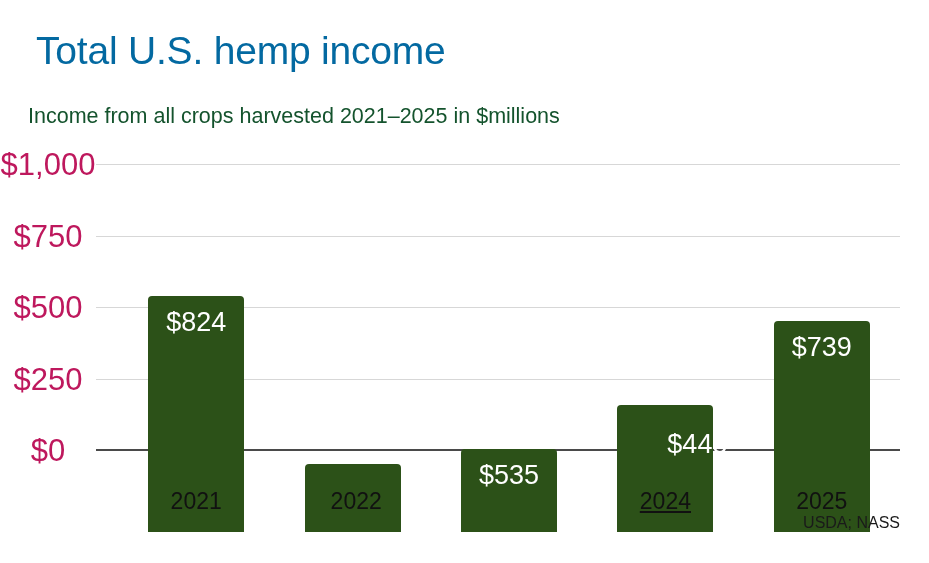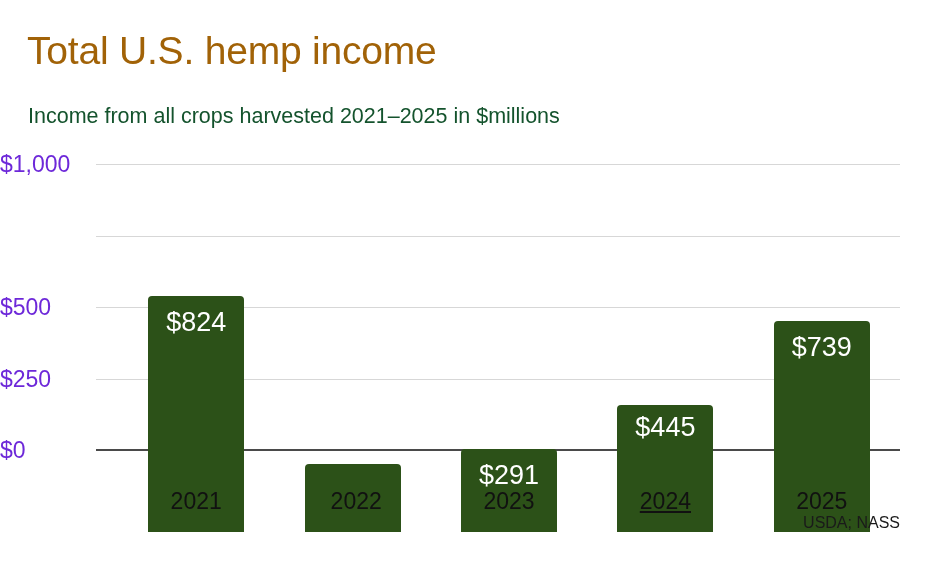--- a/index.html
+++ b/index.html
@@ -16,27 +16,27 @@
     position: relative;
     width: 929px;
     height: 563px;
     overflow: hidden;
     background: #ffffff;
   }
 
   
   .chart-title {
     position: absolute;
-    left: 27px;
+    left: 36px;
     top: 28px;
     font-size: 39px;
     line-height: 46px;
     font-weight: 400;
     letter-spacing: -0.2px;
-    color: #a16207;
+    color: #0369a1;
     white-space: nowrap;
   }
   .chart-subtitle {
     position: absolute;
     left: 28px;
     top: 103px;
     font-size: 21.5px;
     line-height: 26px;
     font-weight: 400;
     color: #14532d;
@@ -86,24 +86,24 @@
     position: absolute;
     left: 0;
     top: 164px;
     width: 96px;
     height: 286px;
   }
   .ylabel {
     position: absolute;
     right: 0;
     width: 96px;
-    text-align: left;
-    font-size: 23px;
+    text-align: center;
+    font-size: 31px;
     line-height: 23px;
-    color: #6d28d9;
+    color: #be185d;
     transform: translateY(-50%);
     white-space: nowrap;
   }
 
   
   .bars {
     position: absolute;
     inset: 0;
   }
   .bar-group {
@@ -165,20 +165,21 @@
 <div id="chart-root">
 
   <div class="chart-title">Total U.S. hemp income</div>
 
   <div class="chart-subtitle">Income from all crops harvested 2021–2025 in $millions</div>
 
   <div class="ylabels">
       <div class="ylabel" style="top: 286px;">$0</div>
       <div class="ylabel" style="top: 214.5px;">$250</div>
       <div class="ylabel" style="top: 143px;">$500</div>
+      <div class="ylabel" style="top: 71.5px;">$750</div>
       <div class="ylabel" style="top: 0px;">$1,000</div>
     </div>
 
   <div class="plot">
     <div class="gridlines">
         <div class="gridline baseline" style="top: 285px;"></div>
         <div class="tick-stub baseline-stub" style="top: 285px;"></div>
         <div class="gridline" style="top: 214.5px;"></div>
         <div class="tick-stub" style="top: 214.5px;"></div>
         <div class="gridline" style="top: 143px;"></div>
@@ -191,36 +192,35 @@
     <div class="bars">
         <div class="bar-group" style="left: 30.2px; width: 96px; height: 235.664px;">
           <div class="bar" style="height: 235.664px; background: rgb(44, 81, 24);"></div>
           <div class="bar-value" style="top: 13px;">$824</div>
         </div>
         <div class="bar-group" style="left: 186.6px; width: 96px; height: 68.068px;">
           <div class="bar" style="height: 68.068px; background: rgb(44, 81, 24);"></div>
         </div>
         <div class="bar-group" style="left: 343px; width: 96px; height: 83.226px;">
           <div class="bar" style="height: 83.226px; background: rgb(44, 81, 24);"></div>
-          <div class="bar-value" style="top: 13px;">$291</div>
+          <div class="bar-value" style="top: 13px;">$535</div>
         </div>
         <div class="bar-group" style="left: 499.4px; width: 96px; height: 127.27px;">
           <div class="bar" style="height: 127.27px; background: rgb(44, 81, 24);"></div>
-          <div class="bar-value" style="top: 9px;">$445</div>
+          <div class="bar-value" style="top: 26px; padding-left: 32px;">$445</div>
         </div>
         <div class="bar-group" style="left: 655.8px; width: 96px; height: 211.354px;">
           <div class="bar" style="height: 211.354px; background: rgb(44, 81, 24);"></div>
           <div class="bar-value" style="top: 13px;">$739</div>
         </div>
       </div>
   </div>
 
   <div class="xlabels">
       <div class="xlabel" style="left: 0px; width: 156.4px;">2021</div>
       <div class="xlabel" style="left: 160px; width: 156.4px;">2022</div>
-      <div class="xlabel" style="left: 312.8px; width: 156.4px;">2023</div>
       <div class="xlabel" style="left: 469.2px; width: 156.4px; text-decoration: underline;">2024</div>
       <div class="xlabel" style="left: 625.6px; width: 156.4px;">2025</div>
     </div>
 
   <div class="source">USDA; NASS</div>
 
 </div>
 
 </body></html>

